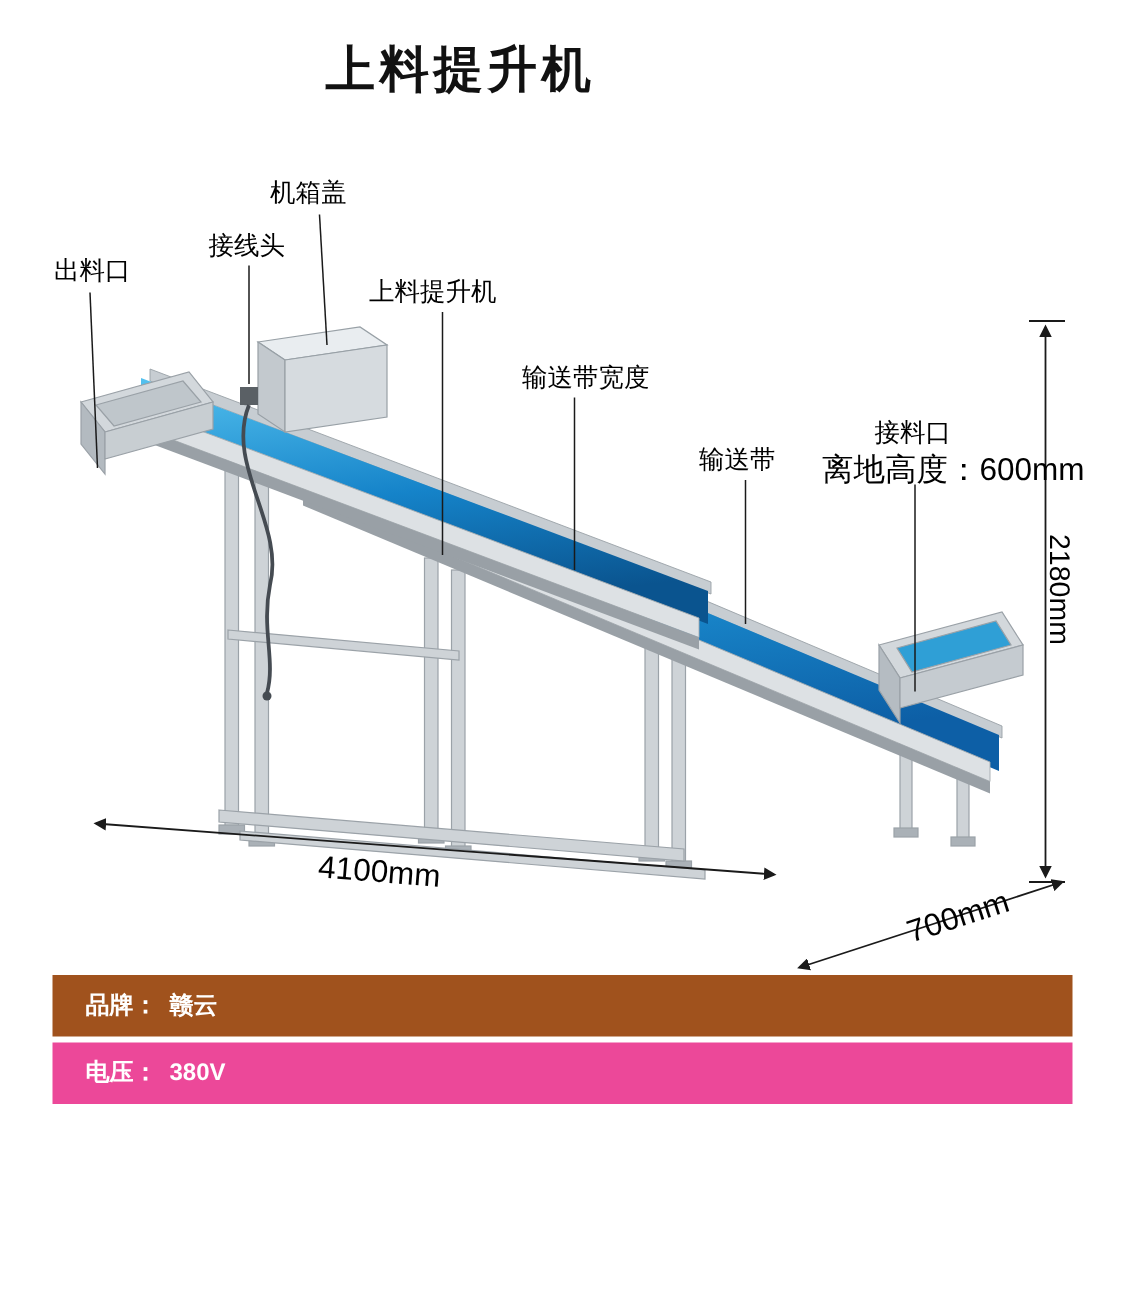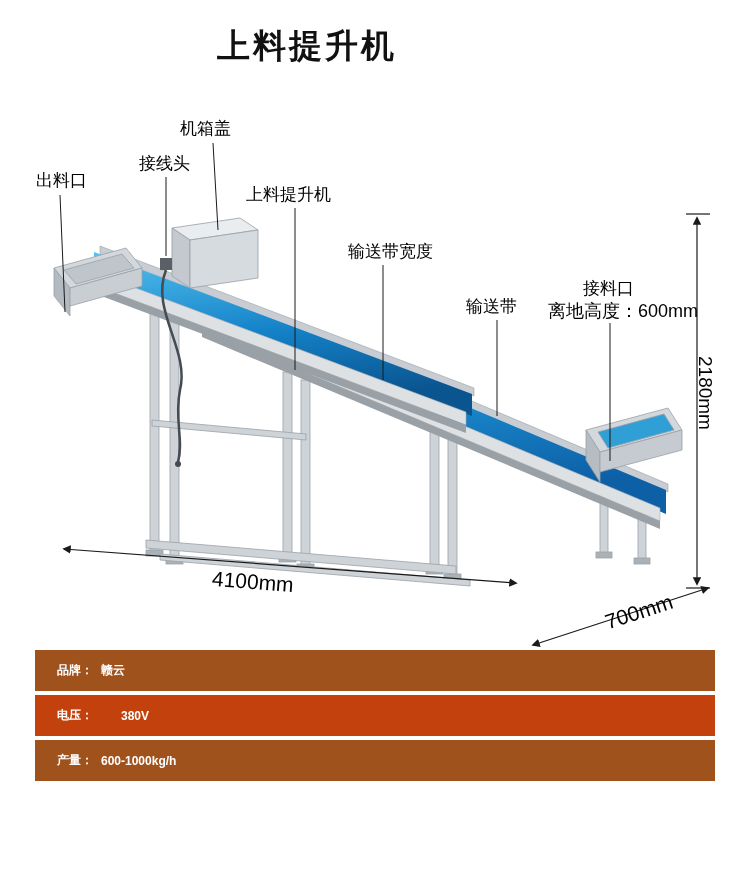--- a/index.html
+++ b/index.html
@@ -9,35 +9,35 @@
   }
   .title {
     position:absolute; top:24px; left:0; width:614px; margin:0;
     text-align:center; font-size:33px; font-weight:700; letter-spacing:3px; color:#111;
   }
   .diagram { position:absolute; top:90px; left:0; width:750px; height:560px; }
   .diagram svg { position:absolute; left:0; top:0; }
   .dlabel {
     position:absolute; font-size:17px; color:#000; white-space:nowrap; line-height:1.1;
   }
-  .dlabel.sub { font-size:18px; }
+  .dlabel.sub { font-size:21px; }
   .dim { position:absolute; font-size:21px; color:#000; white-space:nowrap; }
   .dim-height { left:716px; top:266px; transform:rotate(90deg); transform-origin:0 0; font-size:19px; }
   .dim-length { left:212px; top:480px; transform:rotate(4.5deg); }
   .dim-depth  { left:604px; top:510px; transform:rotate(-18deg); }
 
   .spec-table { position:absolute; left:35px; top:650px; width:680px; }
   .trow { display:flex; gap:4px; margin-bottom:4px; }
   .tcell {
     flex:1; height:41px; display:flex; align-items:center;
-    padding-left:22px; color:#fff; font-size:12px; font-weight:700; white-space:nowrap;
+    padding-left:22px; color:#fff; font-size:16px; font-weight:700; white-space:nowrap;
   }
   .tcell .lab { margin-right:8px; }
   .dark   { background:#a0521d; }
-  .orange { background:#c2410c;gap:20px; }
+  .orange { background:#ec4899; }
 </style>
 </head>
 <body>
 
 <div class="page">
 
   <h1 class="title">上料提升机</h1>
 
   <div class="diagram">
     <svg width="750" height="560" viewBox="0 0 750 560" aria-hidden="true">
@@ -163,22 +163,18 @@
         <span class="val">赣云</span>
       </div>
     </div>
     <div class="trow">
       <div class="tcell orange">
         <span class="lab">电压：</span>
         <span class="val">380V</span>
       </div>
     </div>
     <div class="trow">
-      <div class="tcell dark">
-        <span class="lab">产量：</span>
-        <span class="val">600-1000kg/h</span>
-      </div>
     </div>
     <div class="trow">
     </div>
   </div>
 
 </div>
 
 </body></html>

